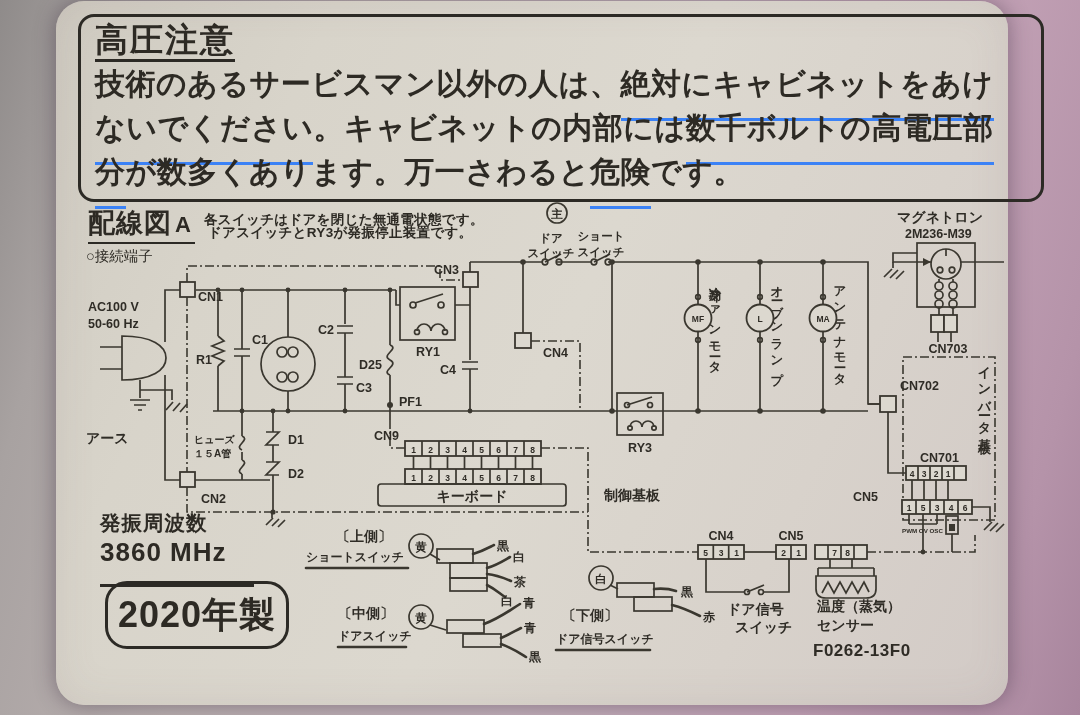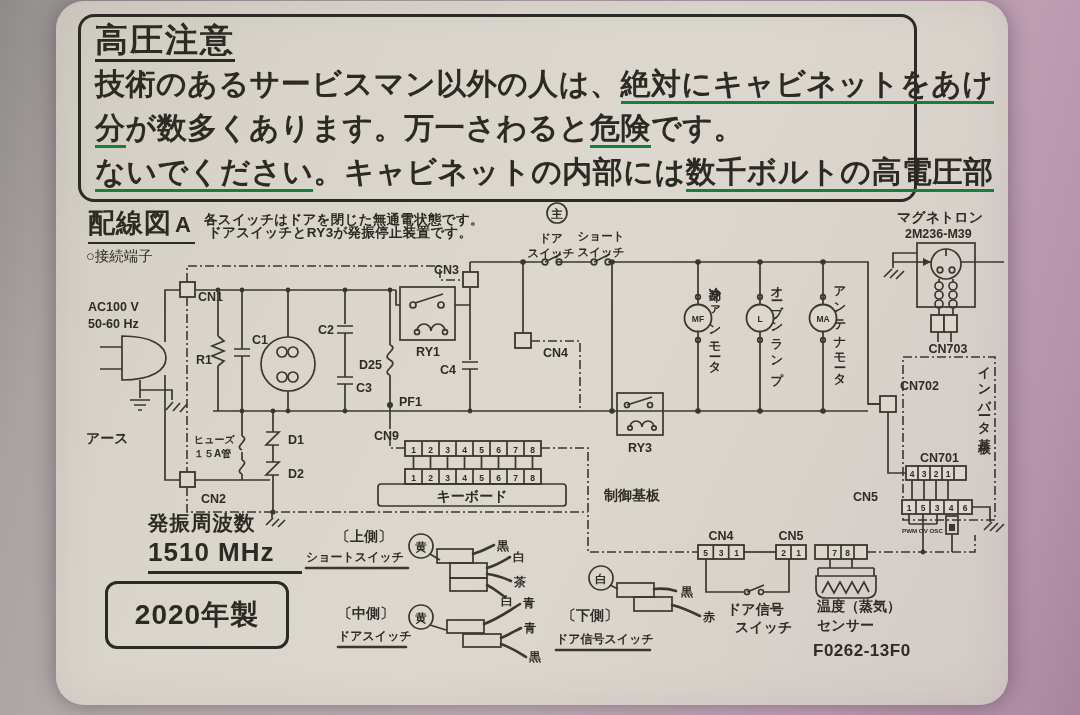--- a/index.html
+++ b/index.html
@@ -9,37 +9,37 @@
     background:linear-gradient(105deg,#8f8b8a 0%,#a8a2a1 10%,#bab0b0 28%,#c2b0ba 55%,#c2a1b5 78%,#b593a9 92%,#a8859d 100%);
   }
   .label-card{
     position:absolute;left:56px;top:1px;width:952px;height:704px;
     background:linear-gradient(115deg,#cfcbc1 0%,#d8d4ca 22%,#dcd8cf 52%,#d8d2cb 76%,#d2cac6 100%);
     border-radius:28px;
     box-shadow:0 0 22px rgba(50,35,55,.45), inset 0 0 40px rgba(120,100,110,.12);
   }
   .ink{color:#2d2a24;}
   .warn-box{
-    position:absolute;left:78px;top:14px;width:839px;height:188px;box-sizing:border-box;
+    position:absolute;left:78px;top:14px;width:966px;height:188px;box-sizing:border-box;
     border:3px solid #2c2a25;border-radius:16px;padding:5px 14px 0 14px;
   }
   .warn-title{font-size:33px;font-weight:700;display:inline-block;border-bottom:3px solid #2c2a25;line-height:1.12;letter-spacing:2px;}
   .warn-line{font-size:30px;font-weight:700;line-height:44px;white-space:nowrap;letter-spacing:.5px;}
-  .u{border-bottom:3px solid #15803d;padding-bottom:1px;}
+  .u{border-bottom:3px solid #3b82f6;padding-bottom:18px;}
   .abs{position:absolute;}
   .wiring-title{left:88px;top:205px;font-weight:700;border-bottom:2.5px solid #2c2a25;padding:0 4px 1px 0;}
   .wiring-title .big{font-size:27px;letter-spacing:1px;}
   .wiring-title .suf{font-size:22px;margin-left:3px;}
   .note{font-size:13.5px;font-weight:700;letter-spacing:.3px;}
   .legend{left:86px;top:247px;font-size:14.5px;font-weight:400;}
-  .freq{left:100px;top:509px;width:154px;border-bottom:3px solid #2c2a25;padding-bottom:3px;margin-left:48px;}
+  .freq{left:100px;top:509px;width:154px;border-bottom:3px solid #2c2a25;padding-bottom:16px;}
   .freq .l1{font-size:20.5px;font-weight:700;letter-spacing:1px;}
   .freq .l2{font-size:26px;font-weight:700;letter-spacing:1px;}
-  .year-box{left:105px;top:581px;width:178px;height:62px;border:3.5px solid #2c2a25;border-radius:12px;
-    display:flex;align-items:center;justify-content:center;font-size:28px;font-weight:700;letter-spacing:1px;}
+  .year-box{left:105px;top:581px;width:178px;height:62px;border:3.5px solid #2c2a25;border-radius:22px;
+    display:flex;align-items:center;justify-content:center;font-size:36px;font-weight:700;letter-spacing:1px;}
   .vtext{position:absolute;writing-mode:vertical-rl;text-orientation:upright;font-weight:700;color:#2f2c26;letter-spacing:2.5px;}
   svg.schem{position:absolute;left:0;top:0;width:1080px;height:715px;}
   .w{stroke:#3a372f;fill:none;stroke-width:1.7;}
   .w2{stroke:#3a372f;fill:none;stroke-width:2.6;stroke-linecap:round;}
   .dd{stroke:#3a372f;fill:none;stroke-width:1.6;stroke-dasharray:9 3 2 3;}
   .cn{fill:#dcd8cf;stroke:#3a372f;stroke-width:1.8;}
   .dot{fill:#3a372f;stroke:none;}
   .t{font:700 12.5px "Liberation Sans","DejaVu Sans",sans-serif;fill:#2f2c26;}
   .tj{font:700 14px "Liberation Sans","DejaVu Sans",sans-serif;fill:#2f2c26;}
   .ts{font:700 11.5px "Liberation Sans","DejaVu Sans",sans-serif;fill:#2f2c26;}
@@ -50,34 +50,34 @@
   .code{font:700 17px "Liberation Sans","DejaVu Sans",sans-serif;fill:#2f2c26;letter-spacing:.5px;}
 </style>
 </head>
 <body>
 
 <div class="label-card"></div>
 
 <div class="warn-box ink">
   <div><span class="warn-title">高圧注意</span></div>
   <div class="warn-line"><span>技術のあるサービスマン以外の人は、</span><span class="u">絶対にキャビネットをあけ</span></div>
+  <div class="warn-line"><span class="u">ないでください</span><span>。キャビネットの内部には</span><span class="u">数千ボルトの高電圧部</span></div>
   <div class="warn-line"><span class="u">分</span><span>が数多くあります。万一さわると</span><span class="u">危険</span><span>です。</span></div>
-  <div class="warn-line"><span class="u">ないでください</span><span>。キャビネットの内部には</span><span class="u">数千ボルトの高電圧部</span></div>
 </div>
 
 <div class="abs wiring-title ink">
   <span class="big">配線図</span><span class="suf">A</span>
 </div>
 <div class="abs note ink" style="left:204px;top:211px;">各スイッチはドアを閉じた無通電状態です。</div>
 <div class="abs note ink" style="left:208px;top:224px;">ドアスイッチとRY3が発振停止装置です。</div>
 <div class="abs legend ink">○接続端子</div>
 
 <div class="abs freq ink">
   <div class="l1">発振周波数</div>
-  <div class="l2">1510 MHz</div>
+  <div class="l2">3860 MHz</div>
 </div>
 <div class="abs year-box ink">2020年製</div>
 
 <div class="vtext" style="left:706px;top:277px;font-size:12.5px;">冷却ファンモータ</div>
 <div class="vtext" style="left:768px;top:277px;font-size:12.5px;">オーブンランプ</div>
 <div class="vtext" style="left:831px;top:277px;font-size:12.5px;">アンテナモータ</div>
 <div class="vtext" style="left:975px;top:357px;font-size:13px;">インバータ基板</div>
 
 <svg class="schem" viewBox="0 0 1080 715">
 

